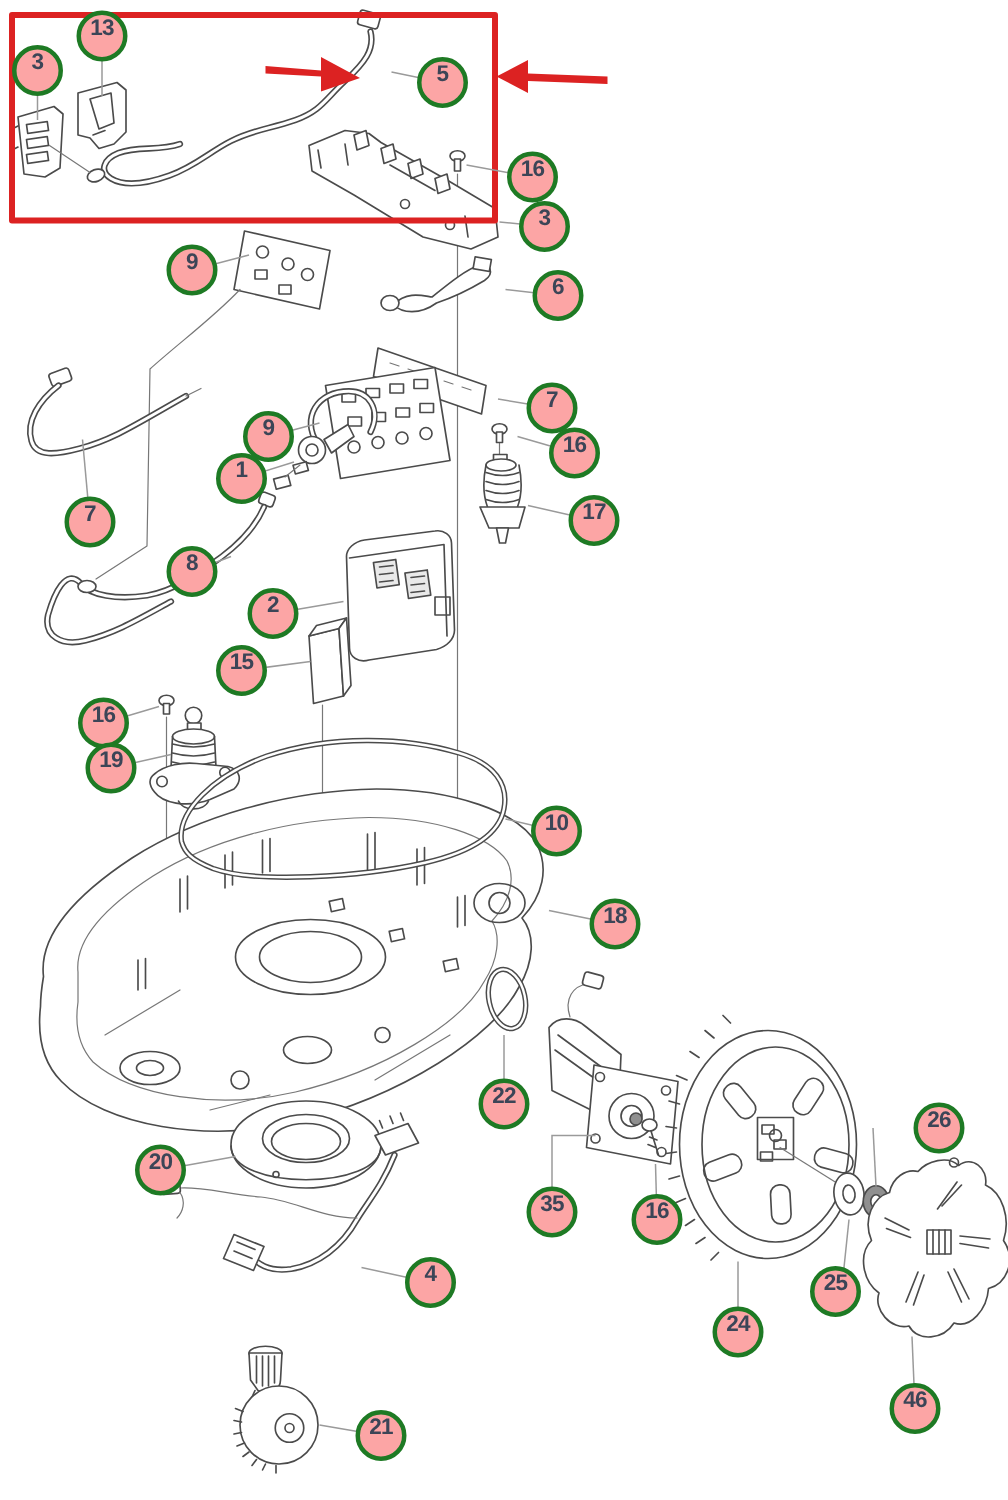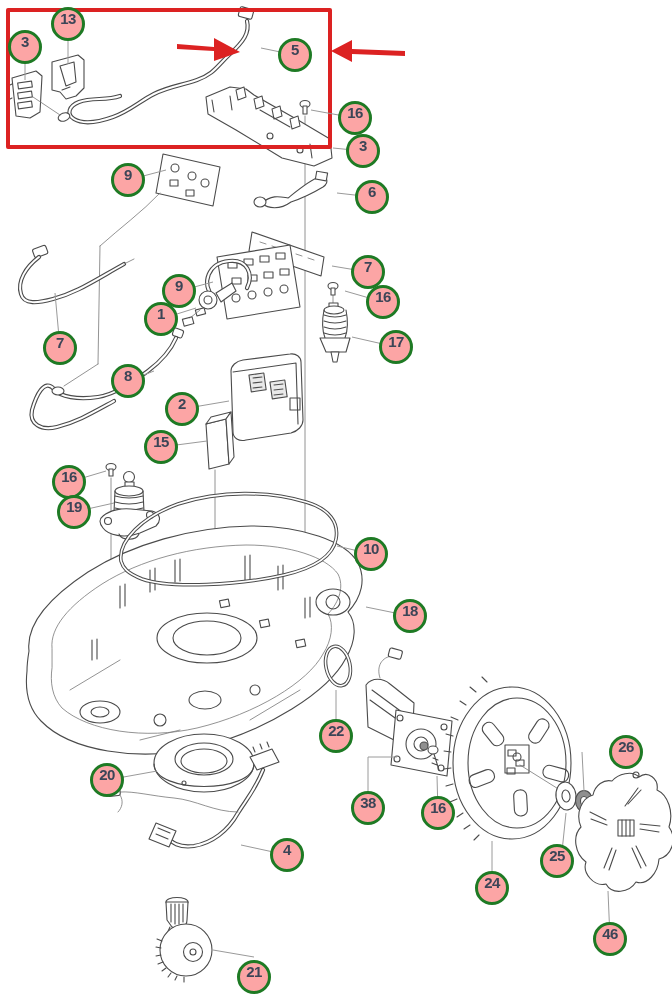--- a/index.html
+++ b/index.html
@@ -422,35 +422,35 @@
       <div class="callout" style="left: 90px; top: 763px;">
         <span>20</span>
       </div>
       <div class="callout" style="left: 319px; top: 719px;">
         <span>22</span>
       </div>
       <div class="callout" style="left: 270px; top: 838px;">
         <span>4</span>
       </div>
       <div class="callout" style="left: 351px; top: 791px;">
-        <span>38</span>
+        <span>35</span>
       </div>
       <div class="callout" style="left: 421px; top: 796px;">
         <span>16</span>
       </div>
       <div class="callout" style="left: 475px; top: 871px;">
         <span>24</span>
       </div>
       <div class="callout" style="left: 540px; top: 844px;">
         <span>25</span>
       </div>
       <div class="callout" style="left: 565px; top: 735px; margin-left: 44px;">
         <span>26</span>
       </div>
       <div class="callout" style="left: 593px; top: 922px;">
         <span>46</span>
       </div>
-      <div class="callout" style="left: 237px; top: 960px;">
+      <div class="callout" style="left: 237px; top: 940px;">
         <span>21</span>
       </div>
     </div>
 
 </div>
 
 </body></html>

